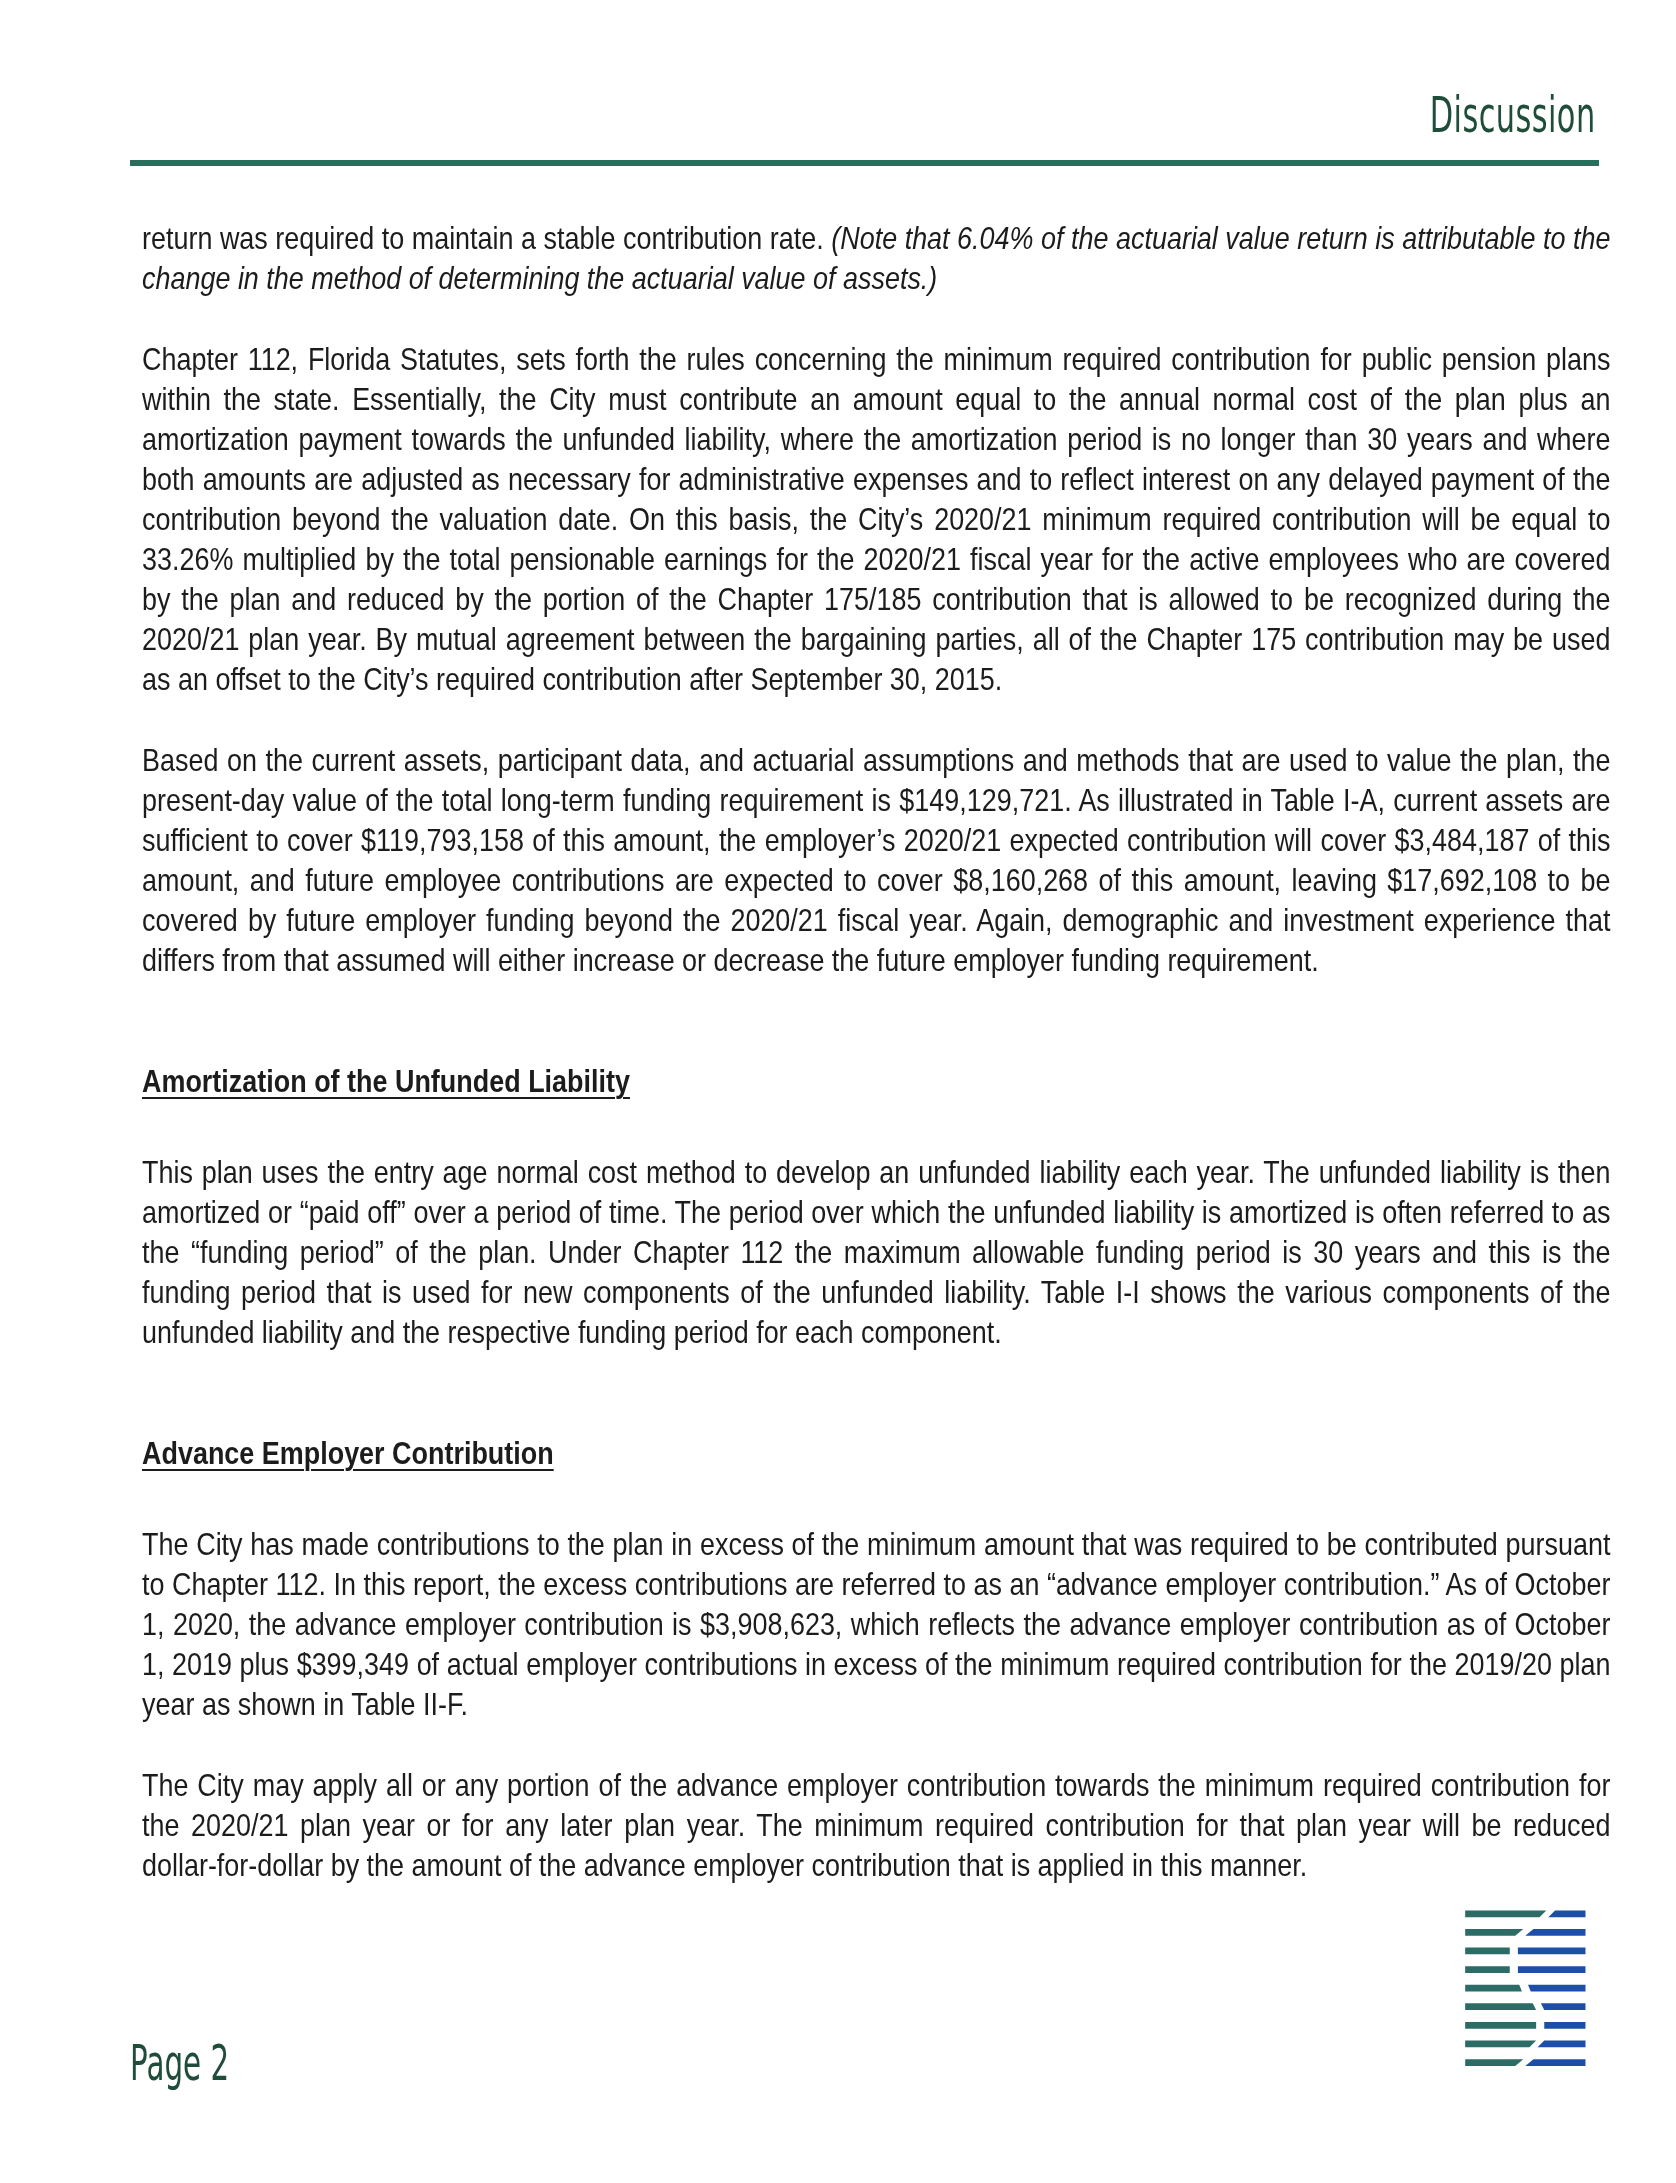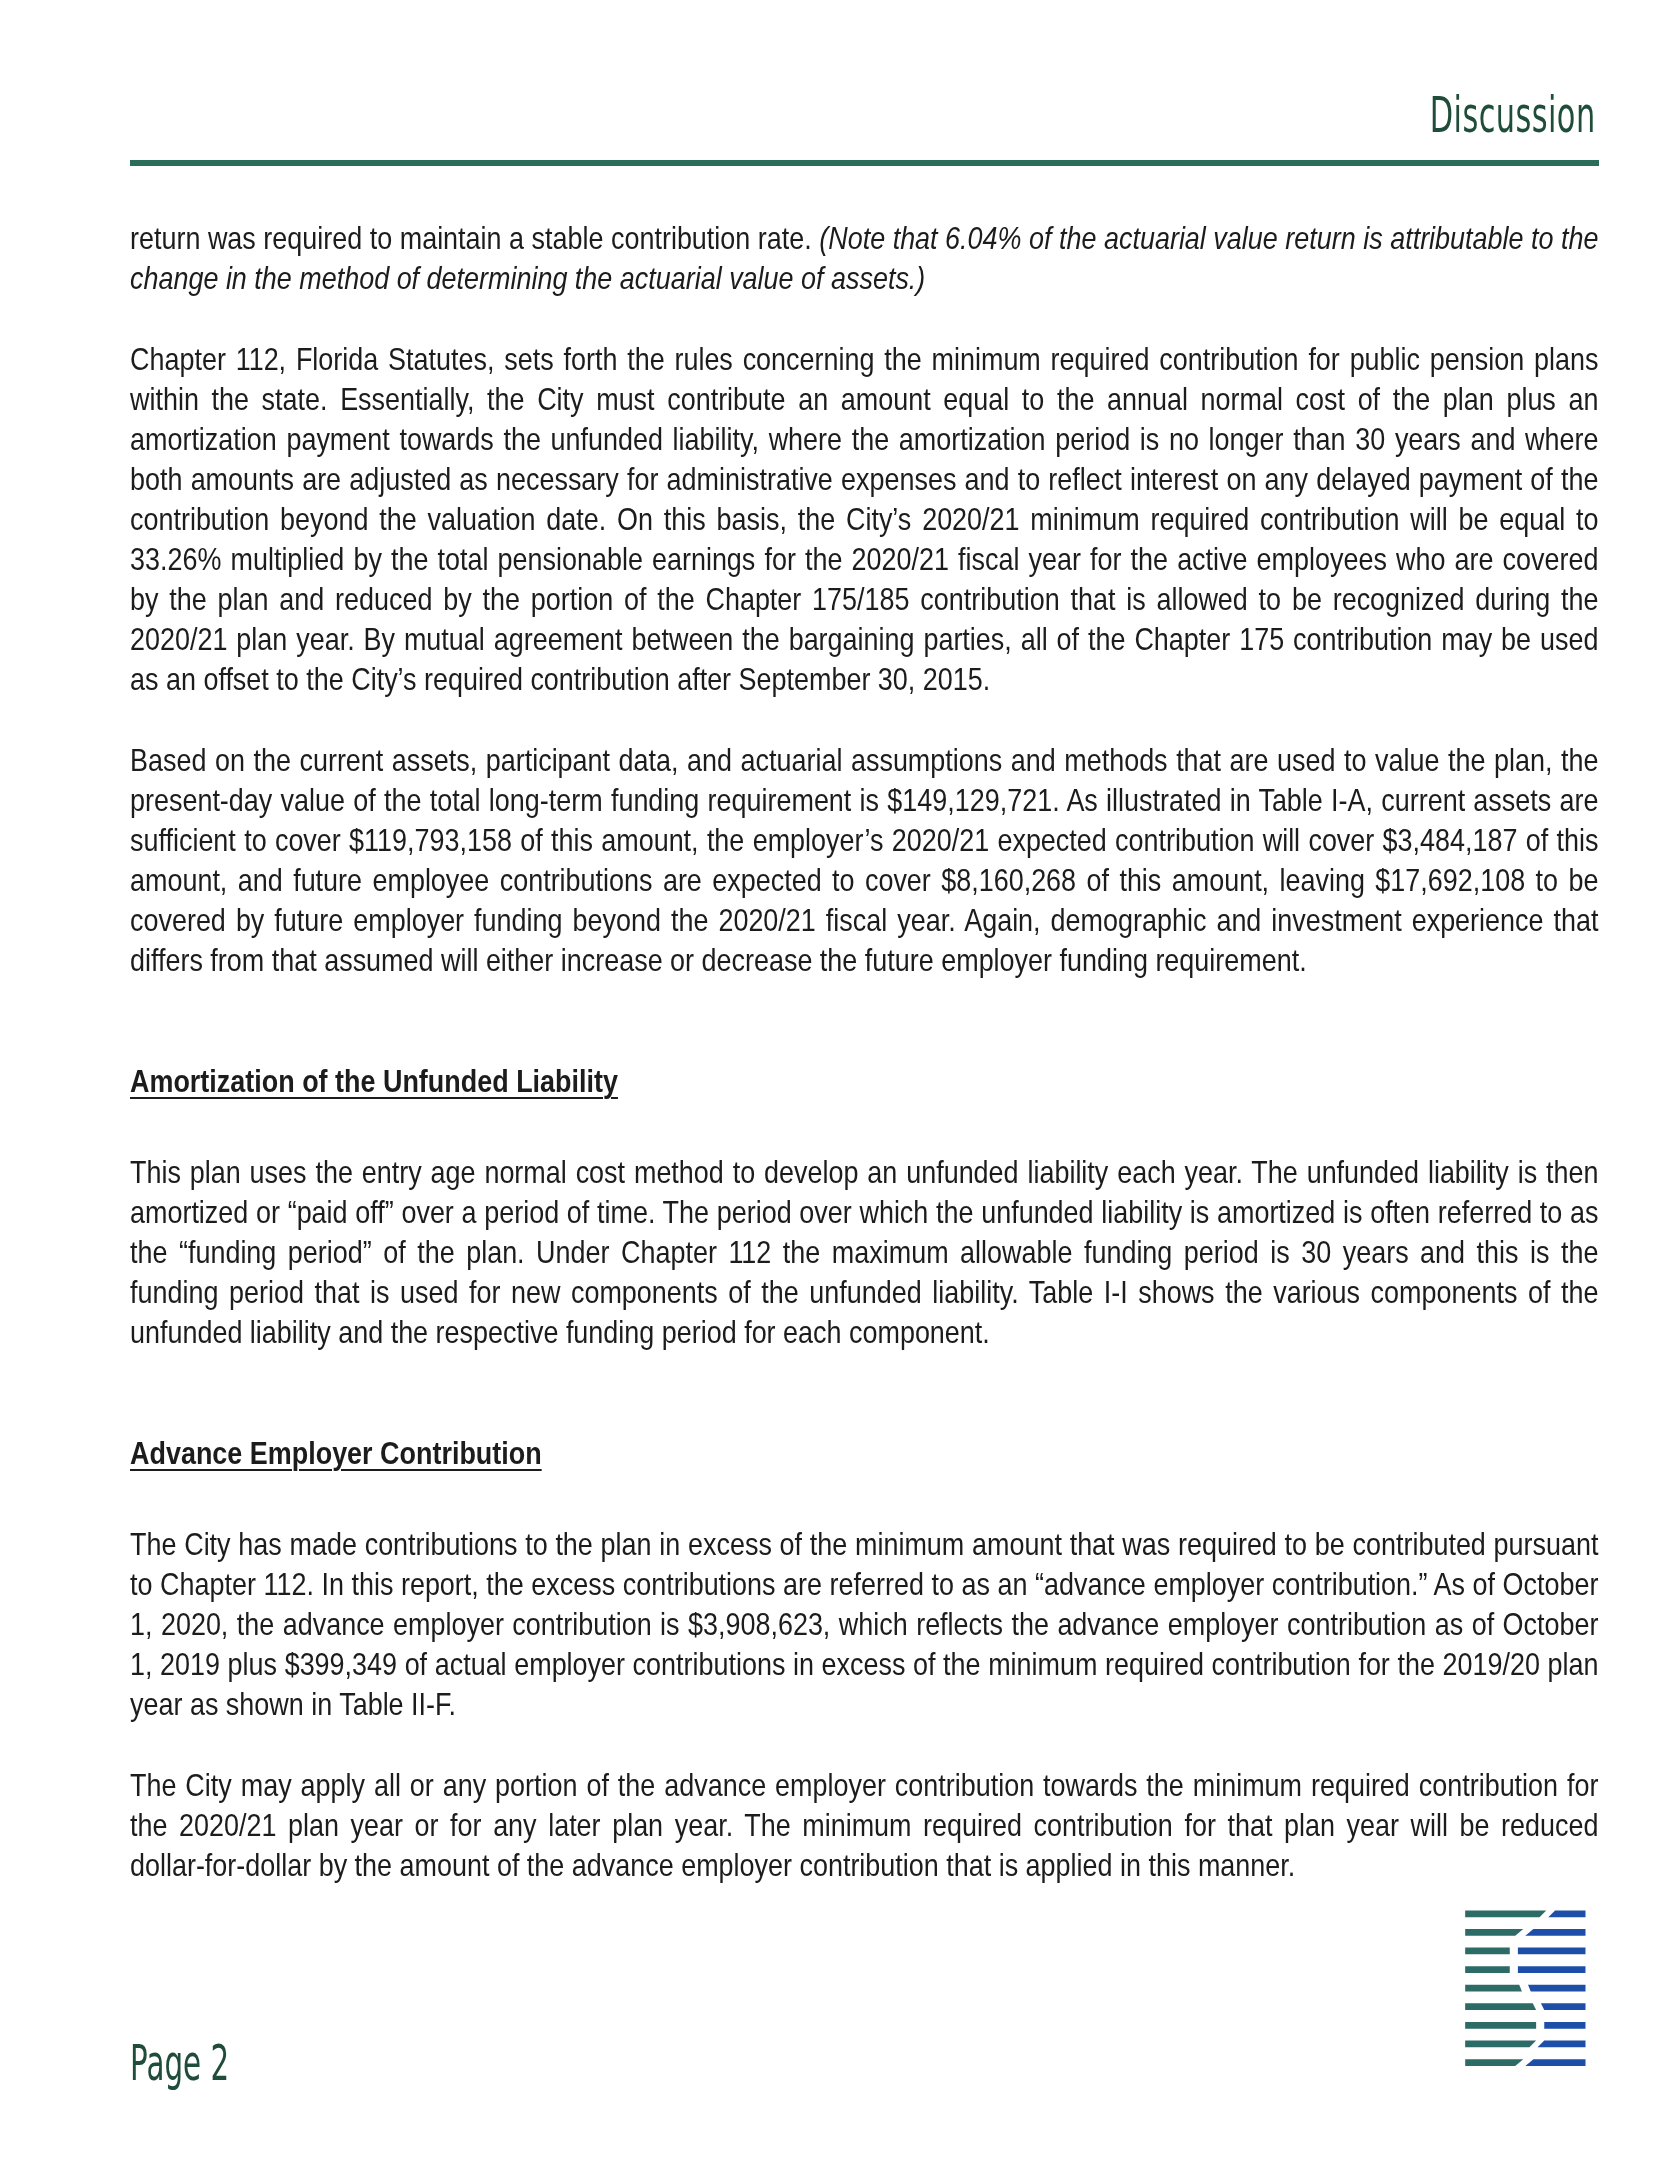--- a/index.html
+++ b/index.html
@@ -30,21 +30,21 @@
     .header-rule {
       position: absolute;
       left: 130px;
       top: 160px;
       width: 1469px;
       height: 6px;
       background: #2a6d5a;
     }
     .content {
       position: absolute;
-      left: 130px;
+      left: 142px;
       top: 218px;
       width: 1469px;
     }
     .para {
       margin: 0;
       font-size: 32px;
       line-height: 40px;
       text-align: justify;
       text-align-last: left;
       transform: scaleX(0.842);

